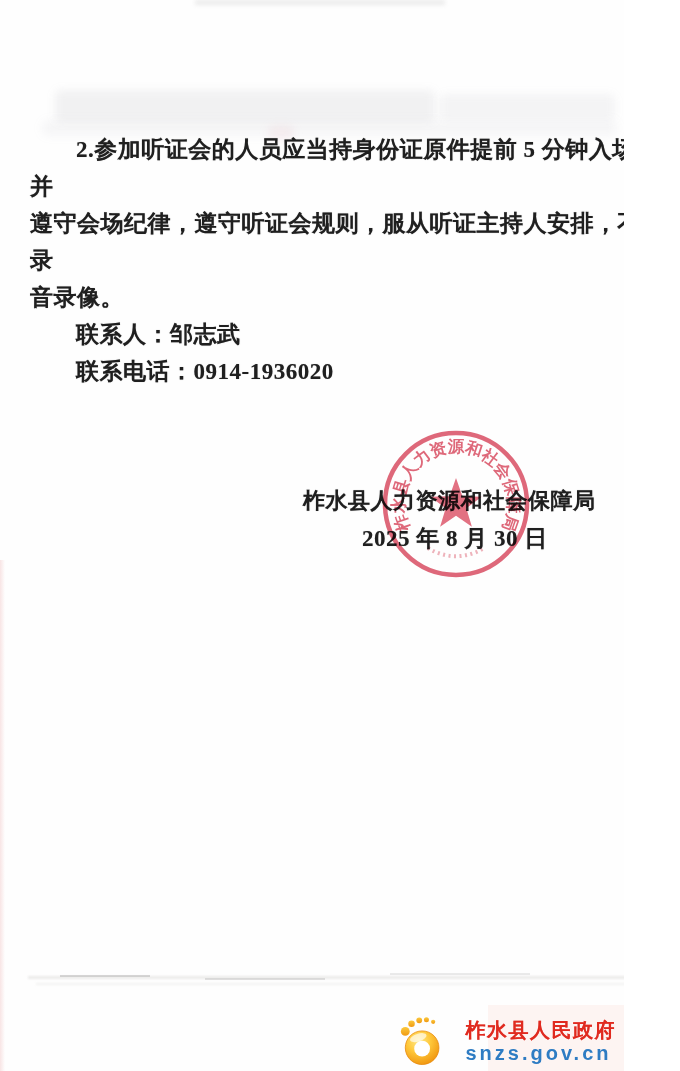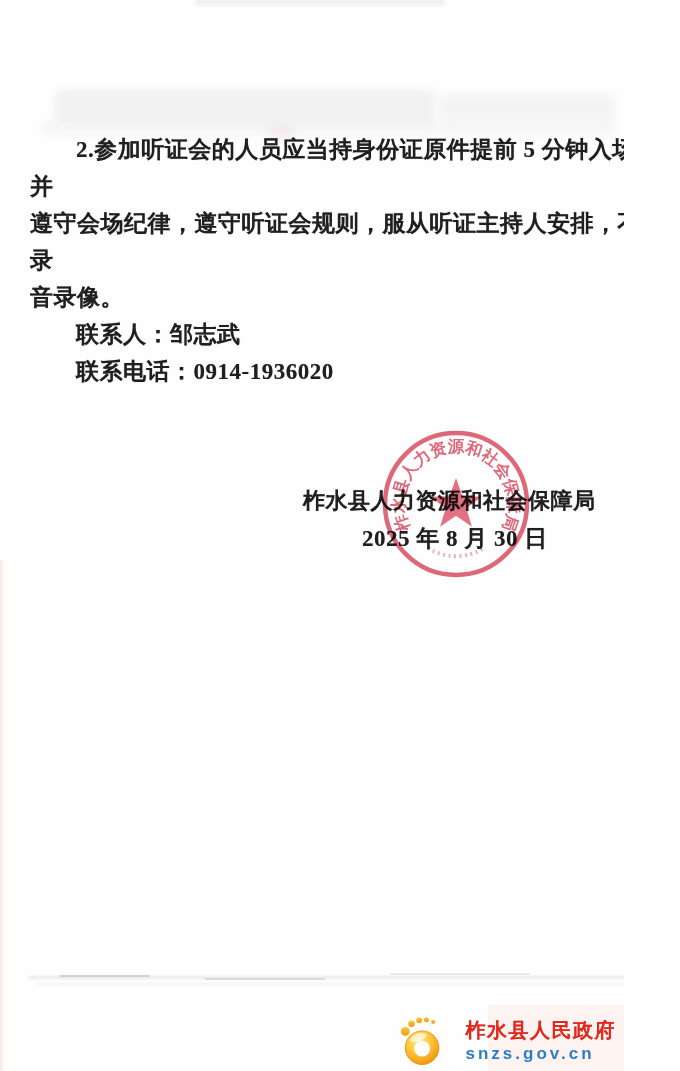--- a/index.html
+++ b/index.html
@@ -107,21 +107,21 @@
     font-family: "Liberation Serif", serif;
     font-size: 20px;
     font-weight: bold;
     color: #e02a1f;
     letter-spacing: 1.5px;
     line-height: 24px;
     text-shadow: 0 0 0.6px rgba(224,42,31,0.6);
   }
   .site-url {
     font-family: "Liberation Sans", sans-serif;
-    font-size: 17px;
+    font-size: 20px;
     font-weight: bold;
     color: #2e7cc3;
     letter-spacing: 3px;
     line-height: 23px;
   }
 </style>
 </head>
 <body>
 
 <div class="page">

